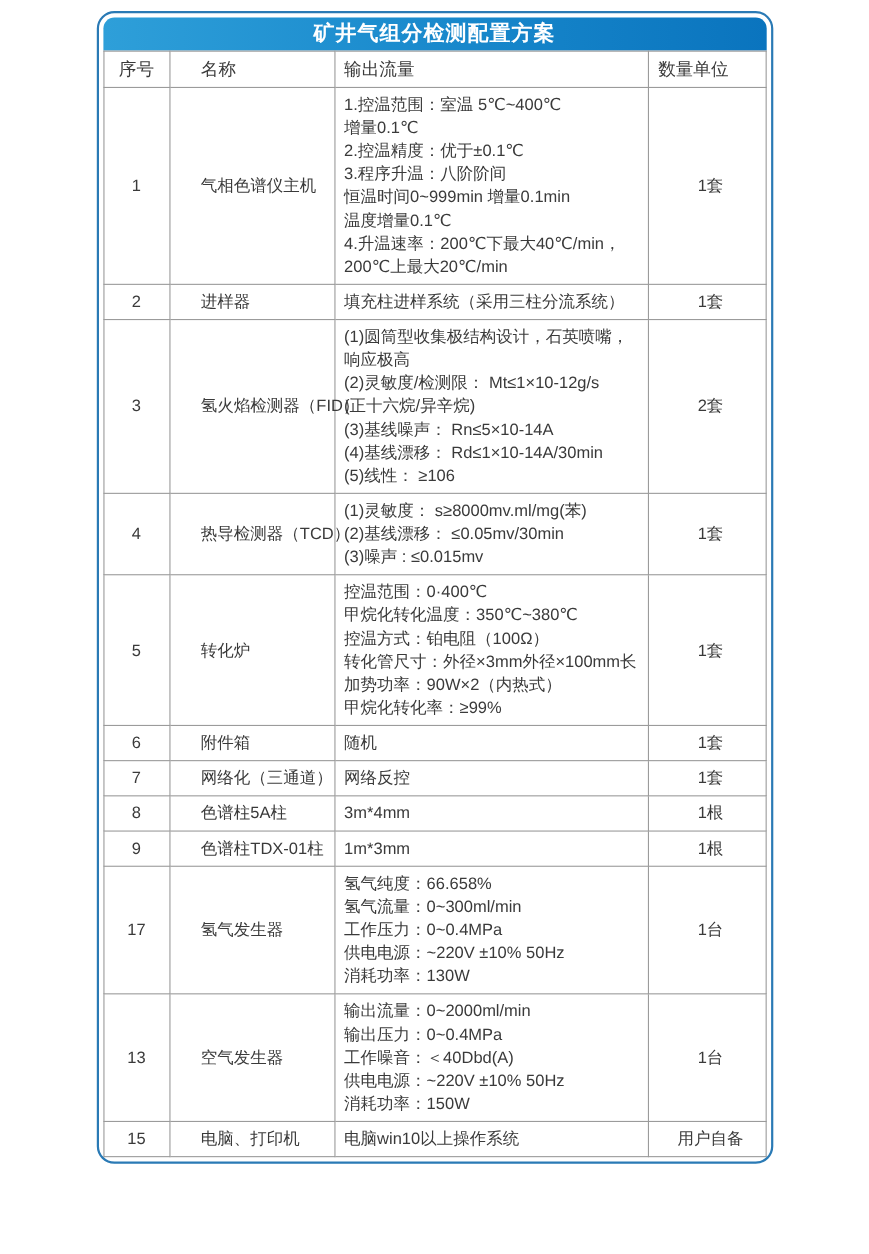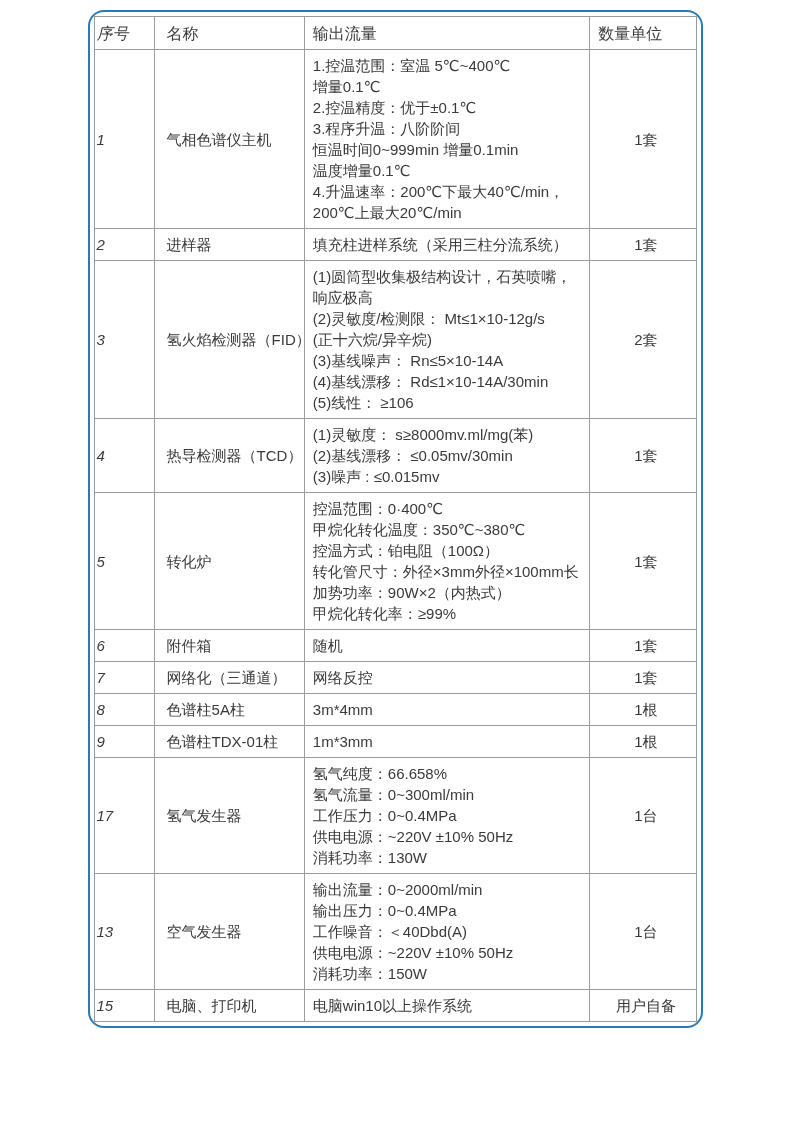--- a/index.html
+++ b/index.html
@@ -46,30 +46,31 @@
     padding:3px 4px 3px 8px;
     vertical-align:middle;
     font-weight:normal;
     text-align:left;
     line-height:21px;
   }
   .spec-table thead th{
     height:26px;
     font-size:16px;
   }
-  td.cell-no,th.head-no{text-align:left;padding-left:2px;padding-right:2px;font-style:italic;}
-  th.head-name,td.cell-name{padding-left:12px;}
+  td.cell-no,th.head-no{text-align:center;padding-left:2px;padding-right:2px;}
+  th.head-name,td.cell-name{padding-left:28px;}
   td.cell-name{white-space:nowrap;}
   td.cell-spec{white-space:pre-line;padding-top:5px;padding-bottom:5px;}
   td.cell-qty{padding-left:10px;text-align:center;}
 </style>
 </head>
 <body>
 
 <div class="sheet">
+  <div class="title-bar">矿井气组分检测配置方案</div>
   <table class="spec-table">
     <colgroup>
       <col class="c-no">
         <col class="c-name">
         <col class="c-spec">
         <col class="c-qty">
     </colgroup>
     <thead>
       <tr>
         <th class="head-no">序号</th>

